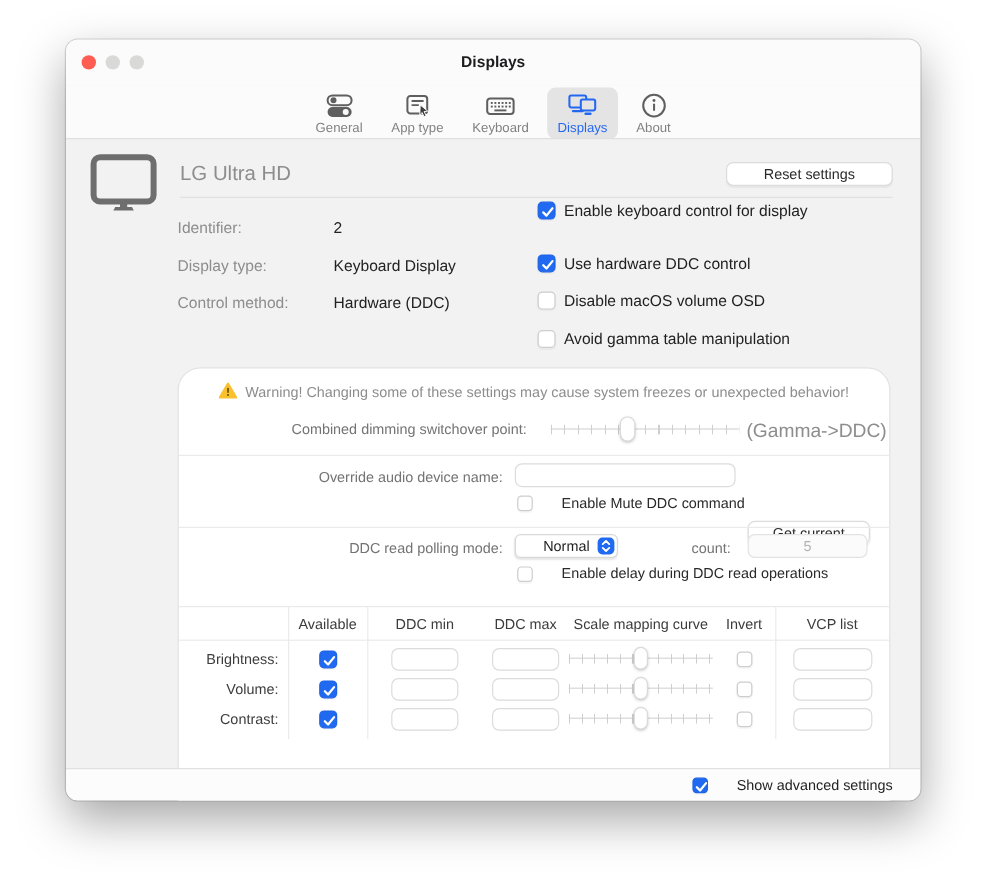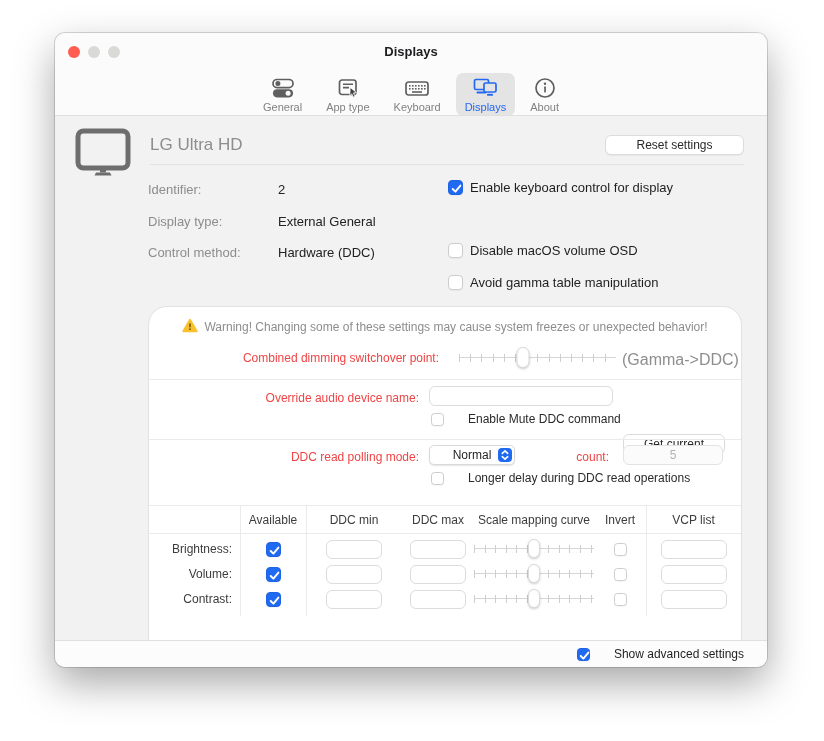--- a/index.html
+++ b/index.html
@@ -51,21 +51,21 @@
   .cb.checked svg { visibility:visible; }
   .cb.sm { width:13px; height:13px; border-radius:3.5px; }
   .cb.sm svg { left:0; top:0; }
 
   
   .panel { position:absolute; left:93px; top:190px; width:594px; height:388px;
     background:#fff; border:1px solid #e3e2e2; border-radius:19px; }
   .p-divider { position:absolute; left:0; width:100%; height:1px; background:#ebeaea; }
   .warning-row { position:absolute; left:0; top:11px; width:100%; display:flex;
     justify-content:center; align-items:center; gap:6px; font-size:12px; color:#8d8d8d; }
-  .p-label { position:absolute; font-size:12px; color:#ef4444; text-align:right; }
+  .p-label { position:absolute; font-size:12px; color:#737373; text-align:right; }
   .p-suffix { position:absolute; font-size:16px; color:#8d8d8d; }
 
   
   .slider { position:absolute; height:21px; }
   .slider .line { position:absolute; left:0; right:0; top:10px; height:1px; background:#d7d6d6; }
   .slider .ticks { position:absolute; left:0; right:0; top:6.5px; height:8px;
     background-image:repeating-linear-gradient(90deg,#cfcece 0 1px,transparent 1px 11.2px); }
   .slider.mini .ticks { background-image:repeating-linear-gradient(90deg,#cfcece 0 1px,transparent 1px 10.6px); }
   .knob { position:absolute; top:0; width:13px; height:21px; border-radius:6.5px; background:#fff;
     border:1px solid #dadada; box-shadow:0 1px 2.5px rgba(0,0,0,.22); transform:translateX(-50%); }
@@ -196,31 +196,39 @@
         <path d="M21 44.5 h14 l1.5 3 h-17 z" fill="#6e6e6e"></path>
       </svg></span>
 
     <div class="display-name">LG Ultra HD</div>
     <div class="reset-btn">Reset settings</div>
     <div class="hdr-divider"></div>
 
     <div class="info-label" style="top:66px">Identifier:</div>
     <div class="info-value" style="top:66px">2</div>
     <div class="info-label" style="top:98px">Display type:</div>
-    <div class="info-value" style="top:98px">External General</div>
+    <div class="info-value" style="top:98px">Keyboard Display</div>
     <div class="info-label" style="top:129px">Control method:</div>
     <div class="info-value" style="top:129px">Hardware (DDC)</div>
 
-    <div class="opt" style="top:64px">
+    <div class="opt" style="top:52px">
       <span class="cb checked">
         <svg width="13" height="13" viewBox="0 0 13 13">
             <polyline points="2.7,7 5.4,9.7 10.4,3.6" fill="none" stroke="#fff" stroke-width="1.9" stroke-linecap="round" stroke-linejoin="round"></polyline>
           </svg>
         </span>
       <span class="lbl">Enable keyboard control for display</span>
+    </div>
+    <div class="opt" style="top:96px">
+      <span class="cb checked">
+        <svg width="13" height="13" viewBox="0 0 13 13">
+            <polyline points="2.7,7 5.4,9.7 10.4,3.6" fill="none" stroke="#fff" stroke-width="1.9" stroke-linecap="round" stroke-linejoin="round"></polyline>
+          </svg>
+        </span>
+      <span class="lbl">Use hardware DDC control</span>
     </div>
     <div class="opt" style="top:127px">
       <span class="cb">
         </span>
       <span class="lbl">Disable macOS volume OSD</span>
     </div>
     <div class="opt" style="top:159px">
       <span class="cb">
         </span>
       <span class="lbl">Avoid gamma table manipulation</span>
@@ -265,21 +273,21 @@
             <polyline points="2.3,4.4 5,1.8 7.7,4.4" fill="none" stroke="#fff" stroke-width="1.6" stroke-linecap="round" stroke-linejoin="round"></polyline>
             <polyline points="2.3,7.6 5,10.2 7.7,7.6" fill="none" stroke="#fff" stroke-width="1.6" stroke-linecap="round" stroke-linejoin="round"></polyline>
           </svg>
           </span>
       </div>
       <div class="p-label" style="right:132px; top:143px;">count:</div>
       <input class="tfield disabled" style="left: 474px; top: 138px; width: 100px; height: 20px;" value="5">
       <div class="p-check" style="left:282px; top:164px;">
         <span class="cb sm">
           </span>
-        <span class="lbl">Longer delay during DDC read operations</span>
+        <span class="lbl">Enable delay during DDC read operations</span>
       </div>
       <div class="p-divider" style="top:198px"></div>
 
       <div class="tbl-header">
         <span></span>
         <span>Available</span>
         <span>DDC min</span>
         <span>DDC max</span>
         <span>Scale mapping curve</span>
         <span>Invert</span>

